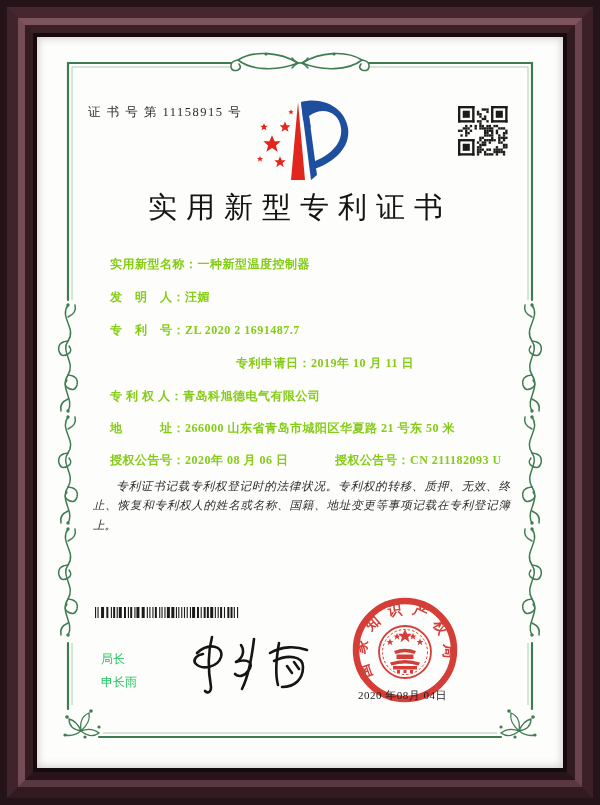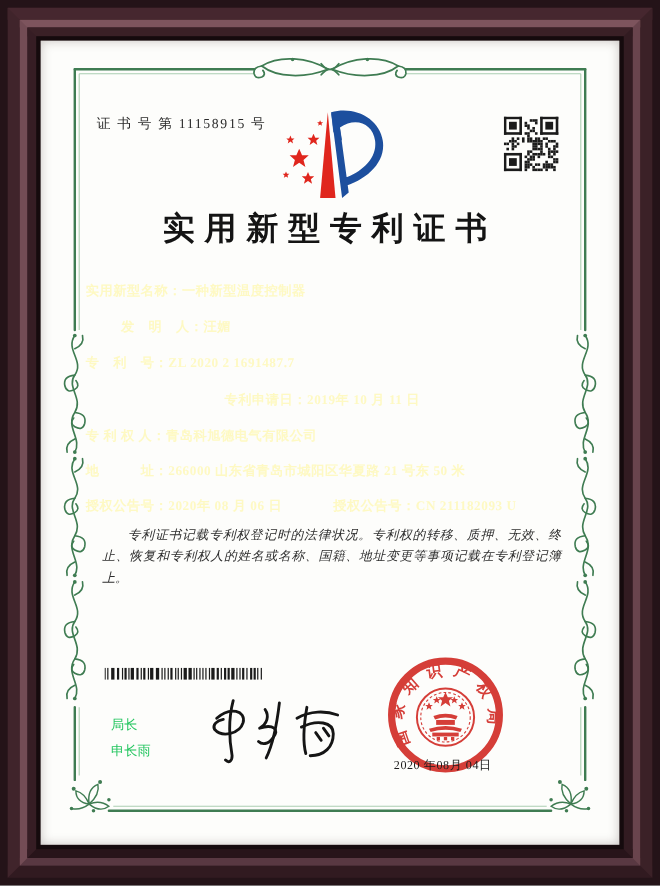--- a/index.html
+++ b/index.html
@@ -10,23 +10,23 @@
   .w1{inset:0;border:7px solid #241318;}
   .w2{inset:7px;border:11px solid;border-color:#46272f #3b2127 #311a20 #40242b;}
   .w3{inset:18px;border:7px solid;border-color:#7d545d #69444d #593842 #734c55;}
   .w4{inset:25px;border:8px solid;border-color:#3a2026 #321b21 #28141a #361d24;}
   .w5{inset:33px;border:4px solid #150a0d;}
   .paper{position:absolute;inset:37px;background:#fdfdfb;box-shadow:inset 0 0 10px rgba(40,20,20,.25);}
   .decor{position:absolute;left:37px;top:37px;}
   
   .abs{position:absolute;}
   .cert-no{left:88px;top:104px;font-size:12.5px;letter-spacing:1.5px;color:#2b2b2b;}
-  .title{left:37px;right:37px;top:188px;text-align:center;font-size:29px;font-weight:bold;
+  .title{left:37px;right:37px;top:188px;text-align:center;font-size:29px;font-weight:normal;
          letter-spacing:9px;color:#141414;}
-  .frow{left:78px;width:430px;font-size:12px;font-weight:bold;color:#fef9c3;letter-spacing:.5px;white-space:nowrap;}
+  .frow{left:110px;width:430px;font-size:12px;font-weight:bold;color:#84cc16;letter-spacing:.5px;white-space:nowrap;}
   .frow .val{font-weight:bold;}
   .col2{position:absolute;left:225px;top:0;white-space:nowrap;font-family:Liberation Serif, serif;}
   .paras{left:93px;width:417px;top:477px;font-size:11.6px;line-height:19.4px;font-style:italic;
          color:#2e2e2e;text-align:justify;}
   .paras p{margin:0;text-indent:2em;}
   .officer{left:101px;top:648px;font-size:12px;font-weight:normal;line-height:23px;color:#22c55e;
            font-family:"Liberation Sans","DejaVu Sans",sans-serif;}
   .sealdate{left:358px;top:688px;width:120px;font-size:11px;letter-spacing:.5px;color:#1c1c1c;z-index:5;}
   svg{display:block;}
 </style>
@@ -263,21 +263,21 @@
       <rect x="33.04" y="47.199999999999996" width="2.36" height="2.36" fill="#1b1b1b"></rect>
       <rect x="37.76" y="47.199999999999996" width="2.36" height="2.36" fill="#1b1b1b"></rect>
       <rect x="44.839999999999996" y="47.199999999999996" width="2.36" height="2.36" fill="#1b1b1b"></rect>
     </svg>
 
   <div class="abs title">实用新型专利证书</div>
 
   <div class="abs frow" style="top:256px;">
     <span>实用新型名称：</span><span class="val">一种新型温度控制器</span>
   </div>
-  <div class="abs frow" style="top:289px;margin-left:32px;">
+  <div class="abs frow" style="top:289px;">
     <span>发　明　人：</span><span class="val">汪媚</span>
   </div>
   <div class="abs frow" style="top:322px;">
     <span>专　利　号：</span><span class="val">ZL 2020 2 1691487.7</span>
   </div>
   <div class="abs frow" style="top:355px;text-align:center;">
     <span>专利申请日：</span><span class="val">2019年 10 月 11 日</span>
   </div>
   <div class="abs frow" style="top:388px;">
     <span>专 利 权 人：</span><span class="val">青岛科旭德电气有限公司</span>

